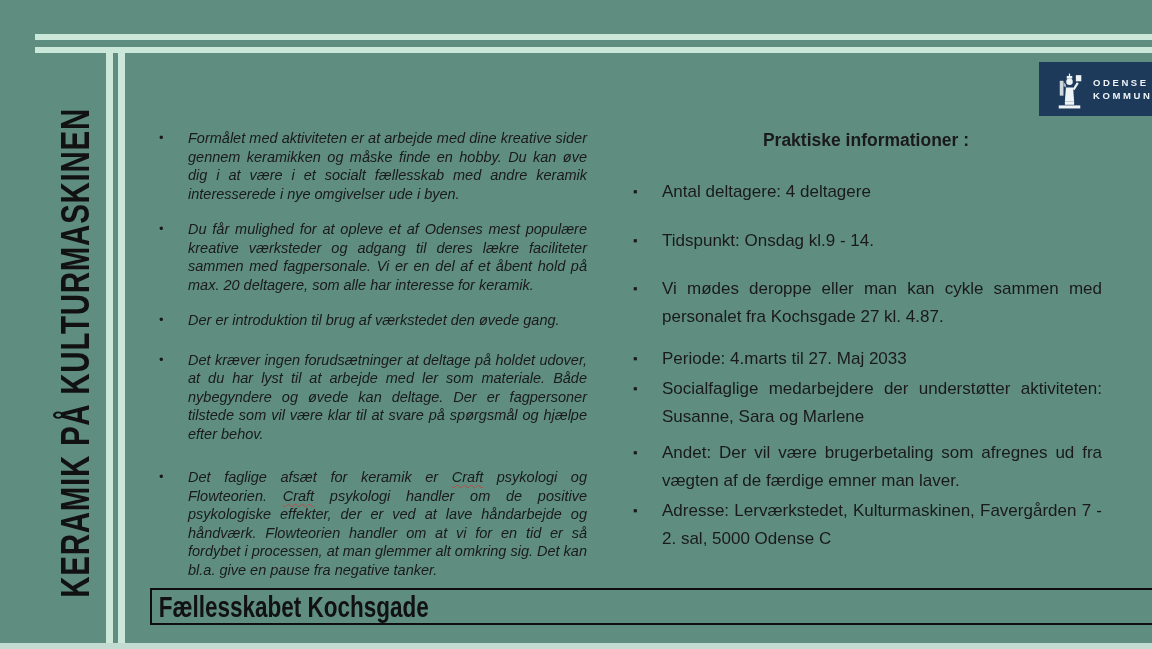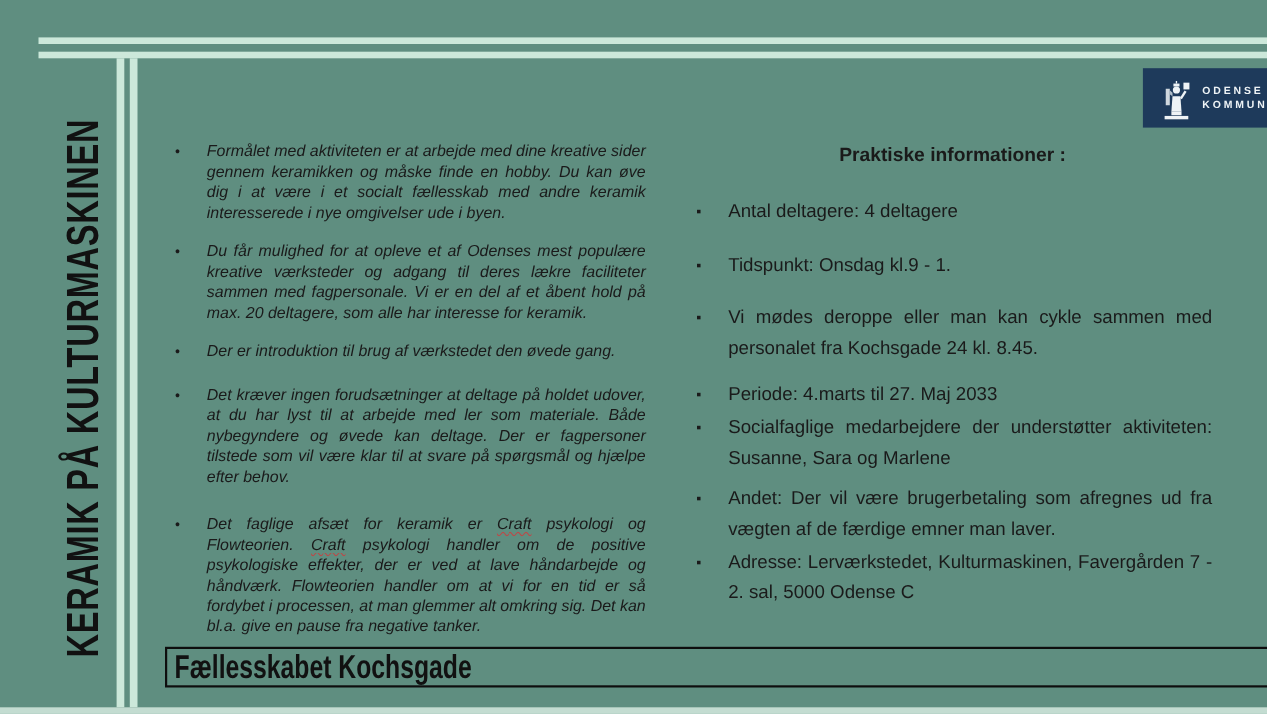--- a/index.html
+++ b/index.html
@@ -126,25 +126,25 @@
   </div>
 
   <div class="col-right">
     <h2>Praktiske informationer :</h2>
     <div class="rrow mb21">
       <span class="bm">▪</span>
       <p>Antal deltagere: 4 deltagere</p>
     </div>
     <div class="rrow mb20">
       <span class="bm">▪</span>
-      <p>Tidspunkt: Onsdag kl.9 - 1.</p>
+      <p>Tidspunkt: Onsdag kl.9 - 14.</p>
     </div>
     <div class="rrow mb14">
       <span class="bm">▪</span>
-      <p>Vi mødes deroppe eller man kan cykle sammen med personalet fra Kochsgade 24 kl. 8.45.</p>
+      <p>Vi mødes deroppe eller man kan cykle sammen med personalet fra Kochsgade 27 kl. 4.87.</p>
     </div>
     <div class="rrow mb2">
       <span class="bm">▪</span>
       <p>Periode: 4.marts til 27. Maj 2033</p>
     </div>
     <div class="rrow mb8">
       <span class="bm">▪</span>
       <p>Socialfaglige medarbejdere der understøtter aktiviteten: Susanne, Sara og Marlene</p>
     </div>
     <div class="rrow mb2">

